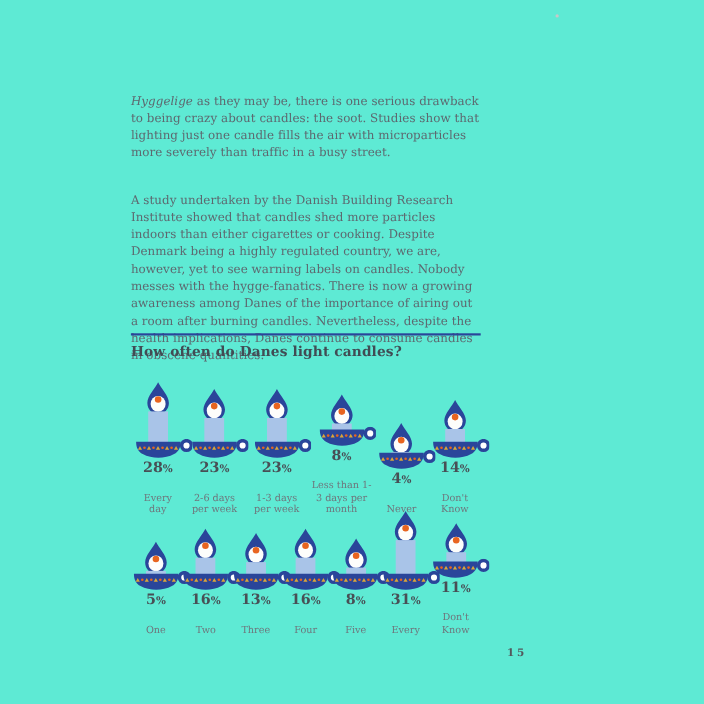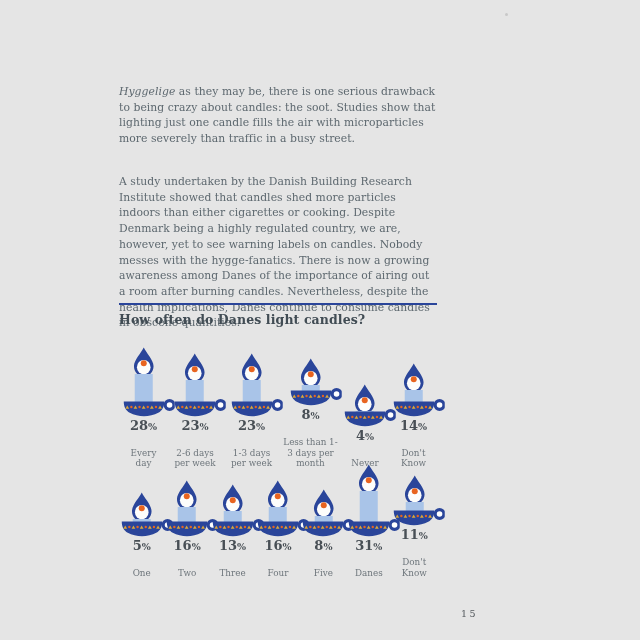--- a/index.html
+++ b/index.html
@@ -1,18 +1,18 @@
 <!DOCTYPE html>
 <html><head>
 <meta charset="utf-8">
 <style>
   * { margin: 0; padding: 0; box-sizing: border-box; }
   html, body { width: 640px; height: 640px; }
   body { background: #ffffff; font-family: "DejaVu Serif", serif; }
-  .page { position: relative; width: 640px; height: 640px; background: #e5e5e5; overflow: hidden; }
+  .page { position: relative; width: 640px; height: 640px; background: #5eead4; overflow: hidden; }
 
   .speck { position: absolute; left: 505px; top: 13px; width: 3px; height: 3px; background: #c8c8c8; border-radius: 50%; }
 
   .body-text { position: absolute; left: 119px; width: 320px; font-size: 10.8px; line-height: 15.7px; color: #5d686f; letter-spacing: 0.05px; text-align: left; }
   .body-text em { font-style: italic; }
   #p1 { top: 84px; }
   #p2 { top: 158px; margin-top: 16px; }
 
   .chart-section { position: absolute; left: 119px; width: 318px; }
   #sec1 { top: 303px; }
@@ -39,21 +39,21 @@
   .dish { position: absolute; left: 0; bottom: 0; }
 
   .pct { margin-top: 2px; font-size: 13px; font-weight: bold; color: #484f55; line-height: 14px; text-align: center; white-space: nowrap; }
   .pct .u { font-size: 9.5px; }
   .cat { margin-top: 14px; font-size: 8.8px; line-height: 10.5px; color: #6e767c; text-align: center; }
   .chart-0 .candle-item:nth-child(1) .cat { max-width: 34px; }
   .chart-0 .candle-item:nth-child(2) .cat,
   .chart-0 .candle-item:nth-child(3) .cat { max-width: 46px; }
   .chart-0 .candle-item:nth-child(4) .cat { max-width: 59px; }
 
-  .page-number { position: absolute; top: 608px; left: 461px; font-size: 9.5px; font-weight: normal; color: #53585c; letter-spacing: 2.5px; }
+  .page-number { position: absolute; top: 588px; left: 461px; font-size: 9.5px; font-weight: bold; color: #53585c; letter-spacing: 2.5px; }
 </style>
 </head>
 <body>
 
 <div class="page">
   <div class="speck"></div>
 
   <p class="body-text" id="p1"><em>Hyggelige</em><span> as they may be, there is one serious drawback to being crazy about candles: the soot. Studies show that lighting just one candle fills the air with microparticles more severely than traffic in a busy street.</span></p>
 
   <p class="body-text" id="p2">A study undertaken by the Danish Building Research Institute showed that candles shed more particles indoors than either cigarettes or cooking. Despite Denmark being a highly regulated country, we are, however, yet to see warning labels on candles. Nobody messes with the hygge-fanatics. There is now a growing awareness among Danes of the importance of airing out a room after burning candles. Nevertheless, despite the health implications, Danes continue to consume candles in obscene quantities.</p>
@@ -358,21 +358,21 @@
               <circle cx="16.799999999999997" cy="8" r="1.2" fill="#e8641f"></circle>
               <path d="M19.0 9.8 L20.9 6.4 L22.8 9.8 Z" fill="#d9a63a"></path>
               <circle cx="25" cy="8" r="1.2" fill="#e8641f"></circle>
               <path d="M27.2 9.8 L29.099999999999998 6.4 L31.0 9.8 Z" fill="#d9a63a"></path>
               <circle cx="33.199999999999996" cy="8" r="1.2" fill="#e8641f"></circle>
               <path d="M35.4 9.8 L37.3 6.4 L39.2 9.8 Z" fill="#d9a63a"></path>
     <circle cx="46.8" cy="6" r="4.4" fill="#ffffff" stroke="#2a459a" stroke-width="3.2"></circle>
   </svg>
           </div>
           <div class="pct">31<span class="u">%</span></div>
-          <div class="cat">Danes</div>
+          <div class="cat">Every</div>
         </div>
         <div class="candle-item">
           <div class="viz">
             <svg class="flame" style="bottom:21px" width="24" height="30" viewBox="0 0 24 30">
     <path d="M12 0.6 C9.5 6 2.2 13 2.2 19.3 C2.2 25 6.6 29.4 12 29.4 C17.4 29.4 21.8 25 21.8 19.3 C21.8 13 14.5 6 12 0.6 Z" fill="#2a459a"></path>
     <ellipse cx="12" cy="20.2" rx="6.8" ry="7.2" fill="#fdfdfb"></ellipse>
     <circle cx="12" cy="16.2" r="3" fill="#e8641f"></circle>
   </svg>
             <div class="cbody" style="height:12px;background:#a9c4e8"></div>
             <svg class="dish" width="52" height="18" viewBox="0 0 52 18">

